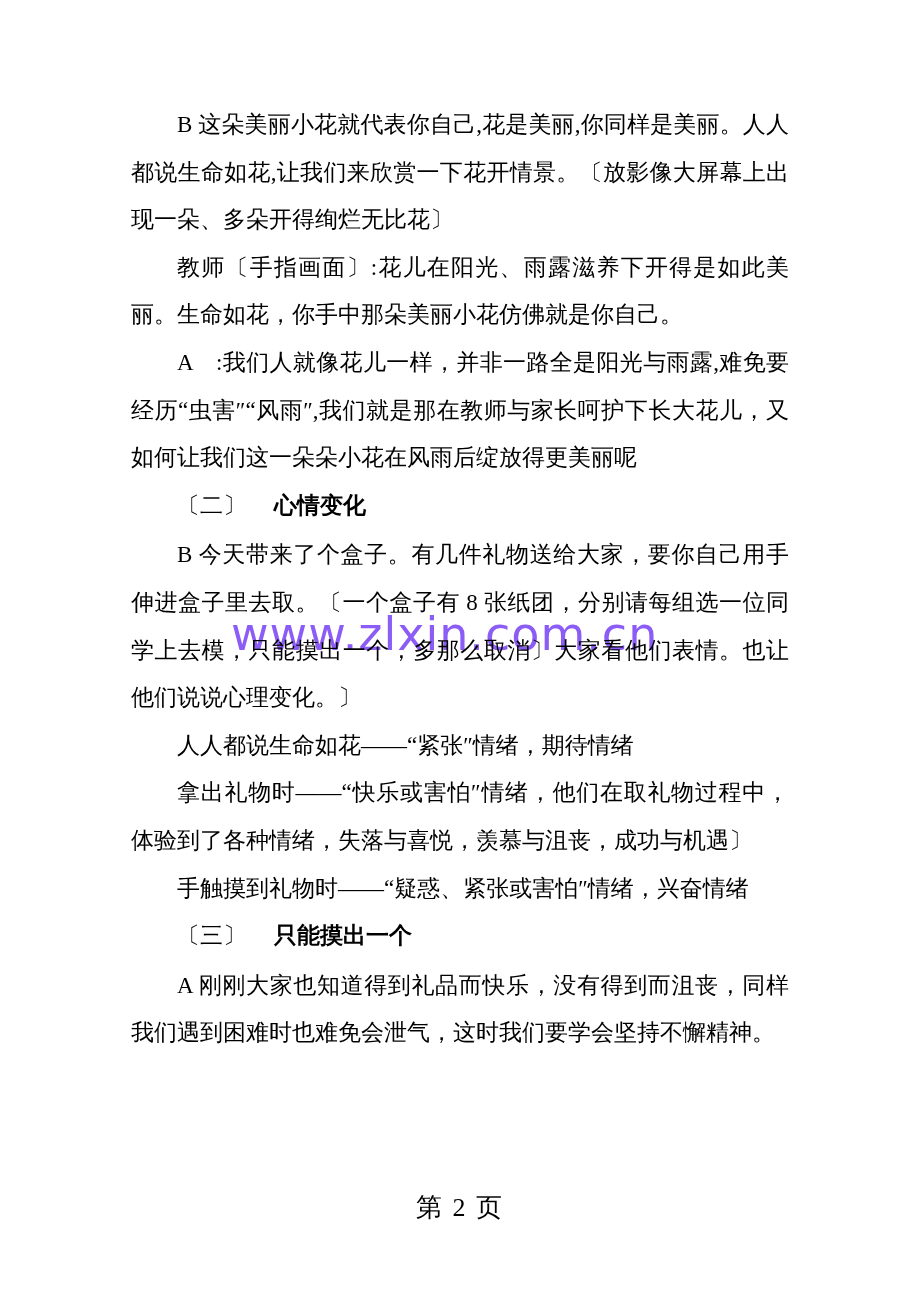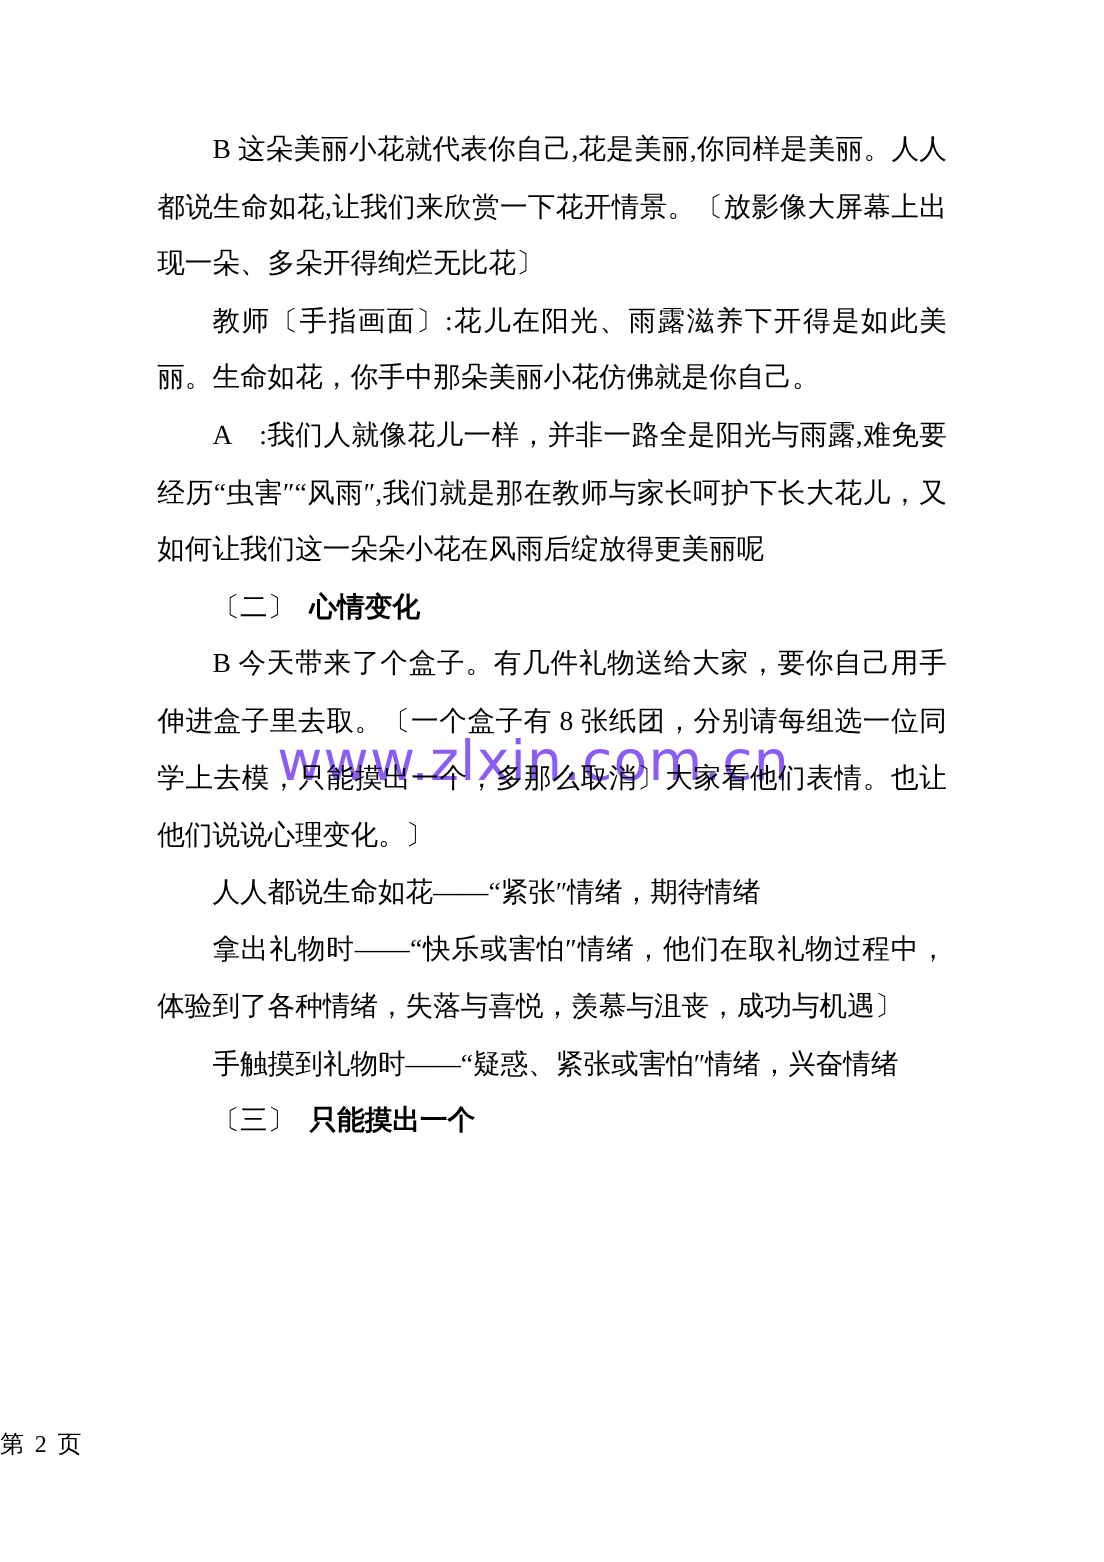--- a/index.html
+++ b/index.html
@@ -38,42 +38,45 @@
     line-height: 47.6px;
     text-align: justify;
   }
   .content p {
     margin: 0;
     text-indent: 46px;
     white-space: pre-wrap;
   }
   .content p.heading .title {
     font-weight: bold;
-    margin-left: 12px;
+    margin-left: 28px;
+    font-family: Liberation Mono, monospace;
   }
   .footer {
     position: absolute;
     z-index: 1;
     left: 0;
     top: 1190px;
     width: 920px;
-    font-size: 20px;
+    text-align: center;
+    font-size: 26px;
     letter-spacing: 2px;
   }
 </style>
 </head>
 <body>
 
 <div class="page">
   <div class="watermark">www.zlxin.com.cn</div>
   <div class="content" id="content">
       <p>B 这朵美丽小花就代表你自己,花是美丽,你同样是美丽。人人都说生命如花,让我们来欣赏一下花开情景。〔放影像大屏幕上出现一朵、多朵开得绚烂无比花〕</p>
       <p>教师〔手指画面〕:花儿在阳光、雨露滋养下开得是如此美丽。生命如花，你手中那朵美丽小花仿佛就是你自己。</p>
       <p>A　:我们人就像花儿一样，并非一路全是阳光与雨露,难免要经历“虫害″“风雨″,我们就是那在教师与家长呵护下长大花儿，又如何让我们这一朵朵小花在风雨后绽放得更美丽呢</p>
       <p class="heading"><span class="marker">〔二〕</span><span class="title">心情变化</span></p>
       <p>B 今天带来了个盒子。有几件礼物送给大家，要你自己用手伸进盒子里去取。〔一个盒子有 8 张纸团，分别请每组选一位同学上去模，只能摸出一个，多那么取消〕大家看他们表情。也让他们说说心理变化。〕</p>
       <p>人人都说生命如花——“紧张″情绪，期待情绪</p>
       <p>拿出礼物时——“快乐或害怕″情绪，他们在取礼物过程中，体验到了各种情绪，失落与喜悦，羡慕与沮丧，成功与机遇〕</p>
       <p>手触摸到礼物时——“疑惑、紧张或害怕″情绪，兴奋情绪</p>
       <p class="heading"><span class="marker">〔三〕</span><span class="title">只能摸出一个</span></p>
+      <p>A 刚刚大家也知道得到礼品而快乐，没有得到而沮丧，同样我们遇到困难时也难免会泄气，这时我们要学会坚持不懈精神。</p>
     </div>
   <div class="footer">第 2 页</div>
 </div>
 
 </body></html>

